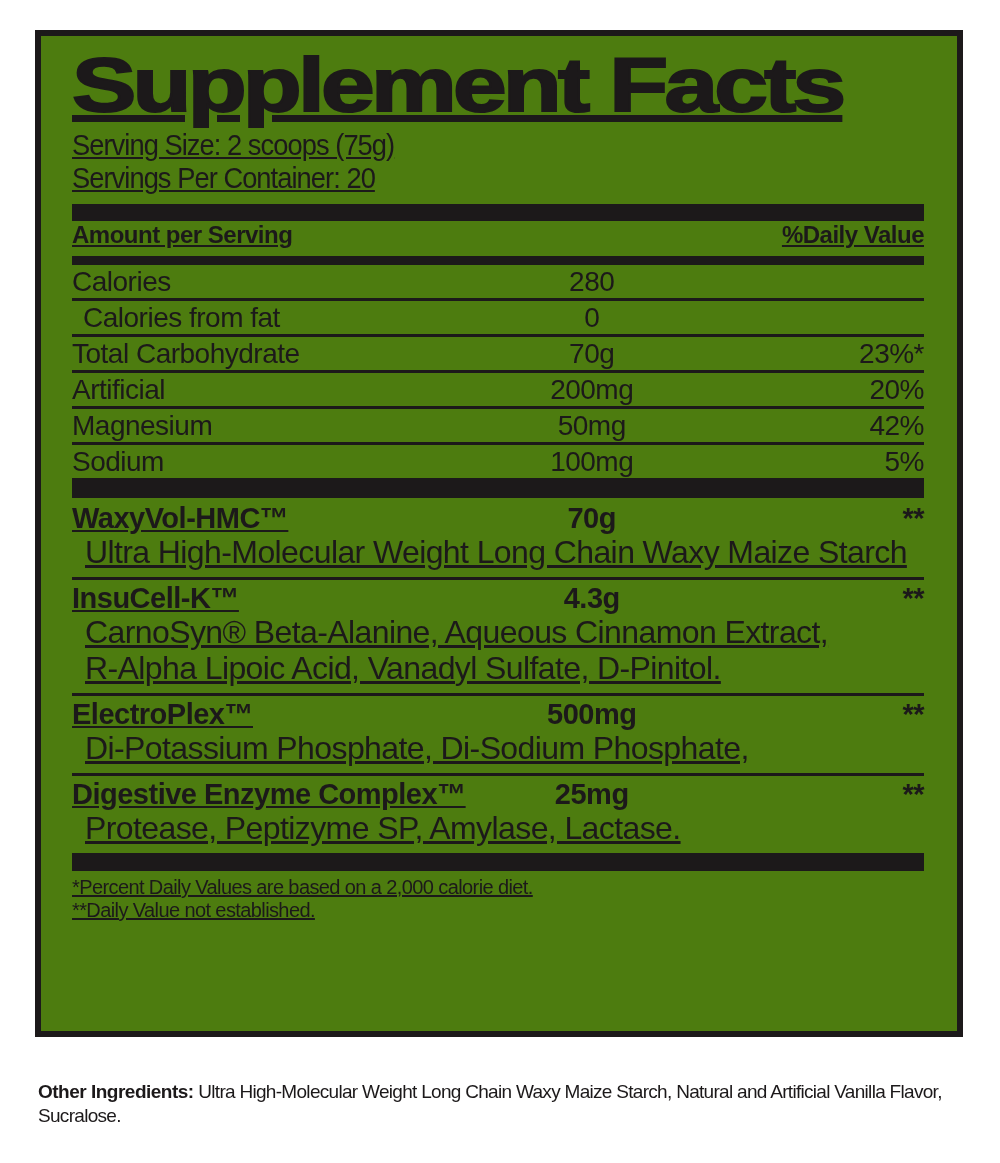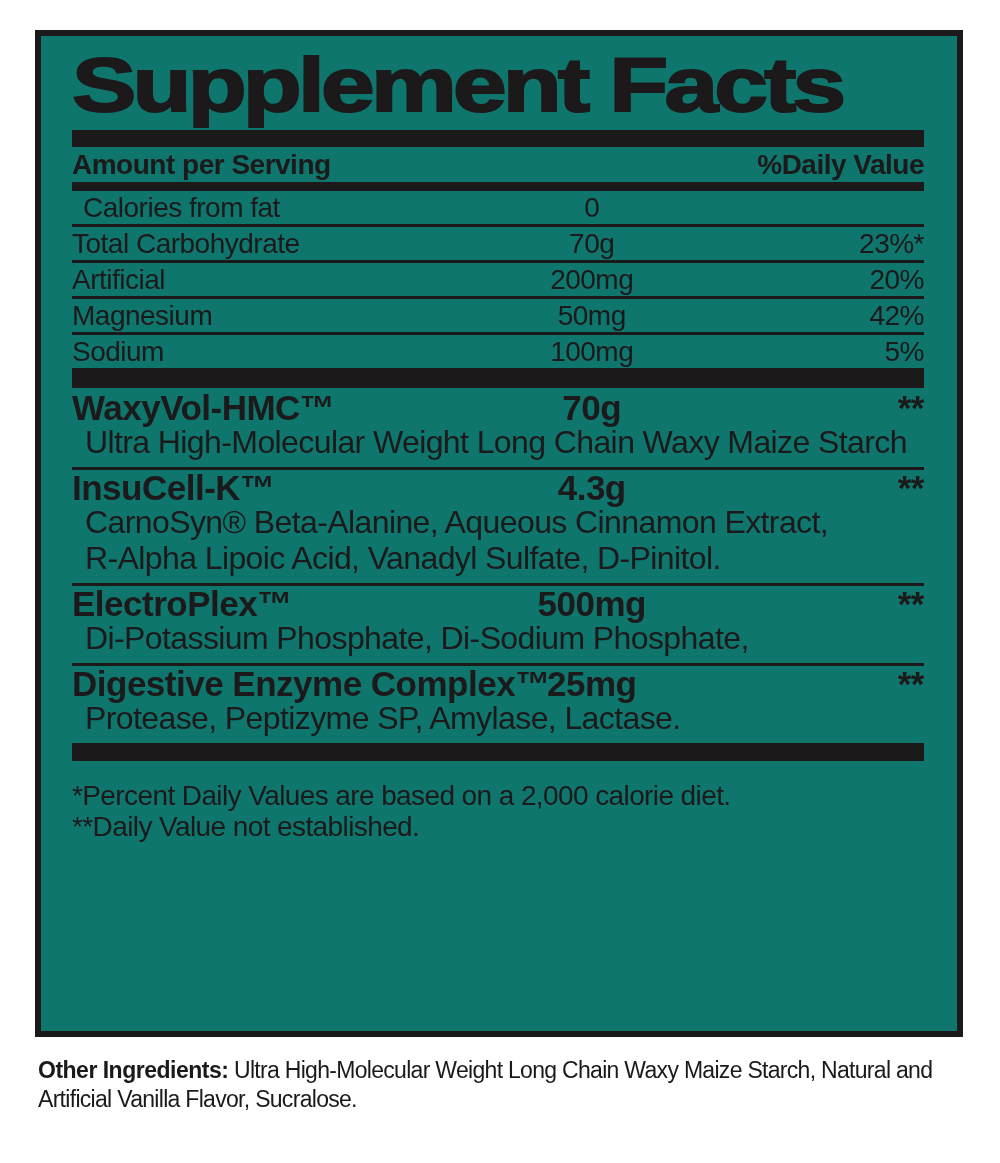--- a/index.html
+++ b/index.html
@@ -8,21 +8,22 @@
     background: #ffffff;
     font-family: "Liberation Sans", sans-serif;
     color: #1c191a;
     overflow: hidden;
   }
   .facts-box {
     position: absolute;
     left: 35px; top: 30px;
     width: 928px; height: 1007px;
     border: 6px solid #1c191a;
-    background: #0f766e;
+    background: #4d7c0f;
+    text-decoration: underline;
   }
   .inner { padding: 0 33px 0 31px; }
 
   .title {
     margin: 13px 0 0 31px;
     font-size: 76px;
     font-weight: bold;
     line-height: 0.95;
     letter-spacing: -3px;
     white-space: nowrap;
@@ -40,23 +41,23 @@
     white-space: nowrap;
   }
 
   .bar { background: #1c191a; }
   .bar-top    { height: 17px; margin-top: 9px; }
   .bar-thin   { height: 9px; }
   .bar-mid    { height: 20px; }
   .bar-bottom { height: 18px; }
 
   .thead {
-    display: flex; justify-content: space-between; align-items: center;
+    display: flex; justify-content: space-between; align-items: flex-start;
     height: 35px;
-    font-weight: bold; font-size: 28px; letter-spacing: -0.5px;
+    font-weight: bold; font-size: 24px; letter-spacing: -0.5px;
   }
 
   .nrow {
     position: relative;
     height: 36px;
     line-height: 33px;
     font-size: 28px;
     letter-spacing: -0.5px;
     border-bottom: 3px solid #1c191a;
   }
@@ -68,60 +69,69 @@
     transform: translateX(-50%);
     white-space: nowrap;
   }
   .c-dv { position: absolute; right: 0; top: 0; white-space: nowrap; }
 
   .blend { border-top: 3px solid #1c191a; padding: 1px 0 7px; }
   .blend:first-child { border-top: none; padding-top: 3px; }
   .bhead {
     position: relative;
     height: 34px; line-height: 34px;
-    font-weight: bold; font-size: 35px; letter-spacing: -0.5px;
+    font-weight: bold; font-size: 29px; letter-spacing: -0.5px;
   }
   .bhead .c-amt, .bhead .c-dv { font-weight: bold; }
   .b-desc {
     padding-left: 13px;
     font-size: 32px;
     line-height: 1.1;
     letter-spacing: -0.6px;
   }
 
-  .footnotes { margin-top: 19px; font-size: 28px; line-height: 1.12; letter-spacing: -0.6px; }
+  .footnotes { margin-top: 5px; font-size: 20px; line-height: 1.12; letter-spacing: -0.6px; }
 
   .other {
     position: absolute;
-    left: 38px; top: 1056px;
+    left: 38px; top: 1080px;
     width: 928px;
-    font-size: 23px;
+    font-size: 19px;
     line-height: 1.26;
     letter-spacing: -0.7px;
   }
   .oi-label { font-weight: bold; letter-spacing: -0.5px; }
 </style>
 </head>
 <body>
 
 <div class="facts-box">
   <h1 class="title">Supplement Facts</h1>
 
+  <div class="serving-block">
+    <div class="serving">Serving Size: 2 scoops (75g)</div>
+    <div class="serving">Servings Per Container: 20</div>
+  </div>
 
   <div class="inner">
     <div class="bar bar-top"></div>
 
     <div class="thead">
       <span>Amount per Serving</span>
       <span>%Daily Value</span>
     </div>
 
     <div class="bar bar-thin"></div>
 
     <div id="nutrient-rows">
+  <div class="nrow">
+    <span class="c-name">Calories</span>
+    <span class="c-amt">280</span>
+    <span class="c-dv"></span>
+  </div>
 
   <div class="nrow">
     <span class="c-name indent">Calories from fat</span>
     <span class="c-amt">0</span>
     <span class="c-dv"></span>
   </div>
 
   <div class="nrow">
     <span class="c-name">Total Carbohydrate</span>
     <span class="c-amt">70g</span>

